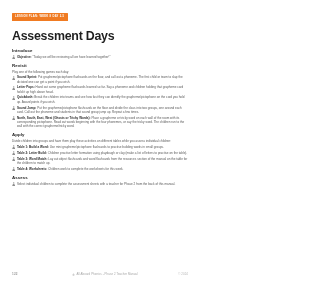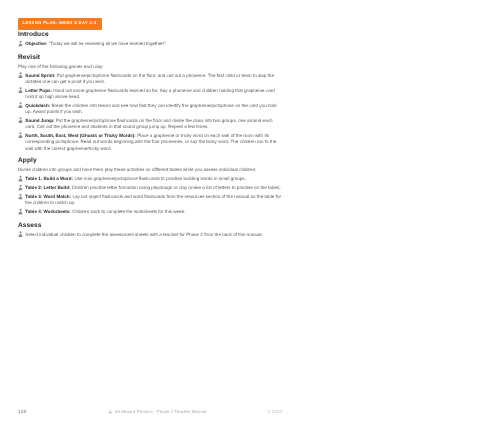--- a/index.html
+++ b/index.html
@@ -117,20 +117,21 @@
     letter-spacing: 0.08px;
   }
 </style>
 </head>
 <body>
 
 <div class="page">
 
   <div class="badge">LESSON PLAN: WEEK 8 DAY 2-5</div>
 
+  <div class="title">Assessment Days</div>
 
   <div>
       <div class="section-head first">Introduce</div>
       <div class="bullet">
         <span class="bullet-icon">
           <svg viewBox="0 0 10 12" width="3.4" height="4.1" aria-hidden="true">
             <circle cx="5" cy="2.6" r="2.1" fill="#8e8e8e"></circle>
             <path d="M0.9 11.6 C0.9 7.9 3.0 6.0 5 6.0 C7.0 6.0 9.1 7.9 9.1 11.6 Z" fill="#8e8e8e"></path>
           </svg>
         </span>

